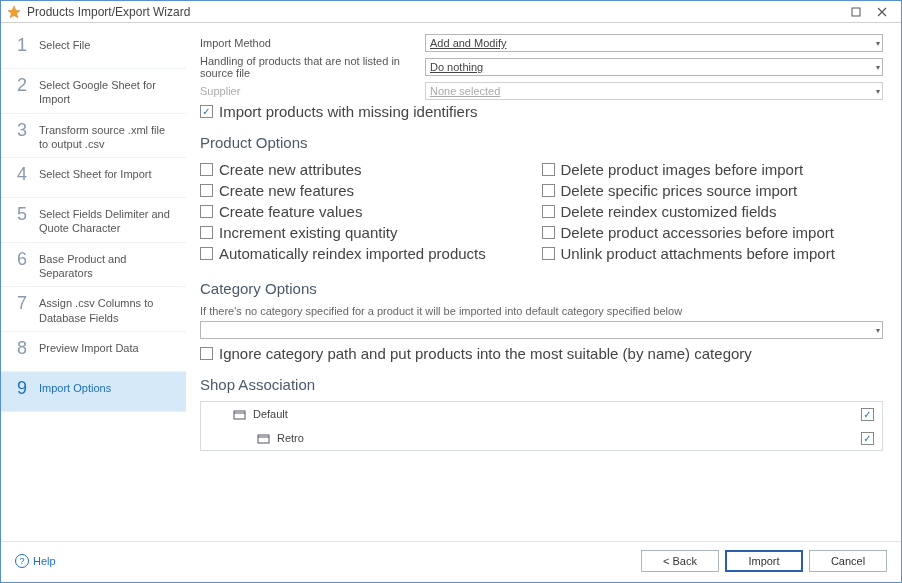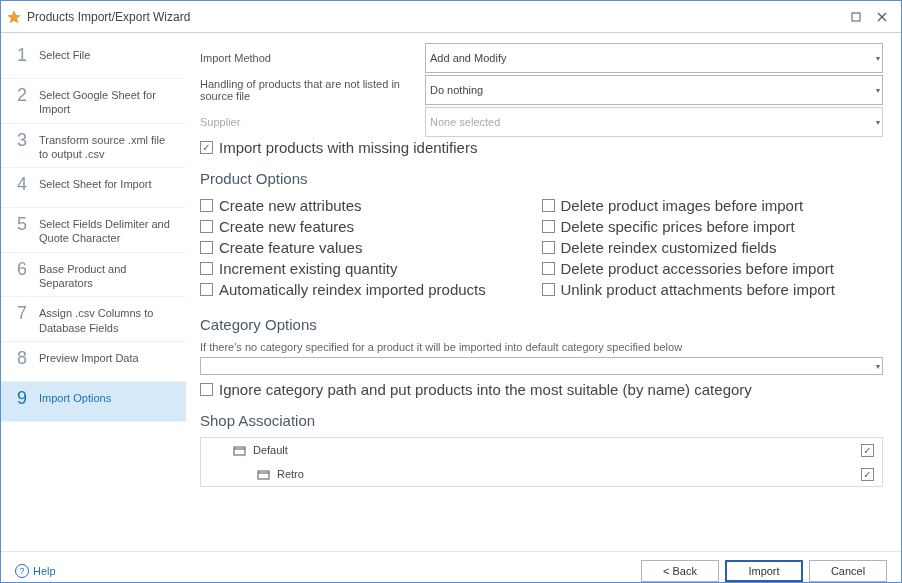--- a/index.html
+++ b/index.html
@@ -1,33 +1,33 @@
 <!DOCTYPE html>
 <html><head>
 <meta charset="utf-8">
 <style>
 * { box-sizing: border-box; margin: 0; padding: 0; font-family: "Segoe UI", Tahoma, sans-serif; }
 body { background: #fff; width: 902px; height: 583px; border: 1px solid #5a8fcf; overflow: hidden; font-size: 12px; color: #333; }
-.titlebar { height: 32px; background: #fff; border-bottom: 1px solid #d0d0d0; display: flex; align-items: center; padding: 0 6px; }
+.titlebar { height: 22px; background: #fff; border-bottom: 1px solid #d0d0d0; display: flex; align-items: center; padding: 0 6px; }
 .titlebar .app-icon { width: 14px; height: 14px; margin-right: 6px; }
 .titlebar .title { flex: 1; font-size: 12px; color: #444; }
 .titlebar .winbtn { width: 26px; height: 20px; display: flex; align-items: center; justify-content: center; color: #555; }
 .wizard-body { display: flex; height: 518px; }
 .sidebar { width: 185px; background: #fff; padding-top: 6px; }
 .step { display: flex; align-items: flex-start; padding: 6px 10px 6px 16px; border-bottom: 1px solid #eef1f5; cursor: default; min-height: 40px; }
 .step .num { font-size: 18px; color: #8a9aad; width: 22px; flex-shrink: 0; line-height: 1; padding-top: 1px; }
 .step .label { font-size: 11px; color: #555; line-height: 1.3; padding-top: 3px; }
 .step.active { background: #d6e9f8; }
 .step.active .num { color: #1f6fb8; }
 .step.active .label { color: #1f6fb8; }
 .content { flex: 1; padding: 10px 18px 0 14px; overflow: hidden; }
 .row { display: flex; align-items: center; margin-bottom: 2px; min-height: 20px; }
 .row .lbl { width: 225px; font-size: 11px; color: #555; }
 .row .lbl.disabled { color: #aaa; }
-.select { flex: 1; height: 30px; border: 1px solid #b6b6b6; background: #fff; display: flex; align-items: center; padding: 8px 4px; font-size: 11px; color: #444; position: relative; }
+.select { flex: 1; height: 18px; border: 1px solid #b6b6b6; background: #fff; display: flex; align-items: center; padding: 8px 4px; font-size: 11px; color: #444; position: relative; text-decoration: underline; }
 .select.disabled { color: #aaa; border-color: #d0d0d0; }
 .select .arrow { position: absolute; right: 2px; top: 50%; transform: translateY(-50%); font-size: 8px; color: #666; }
 .chk { display: flex; align-items: center; margin: 2px 0; }
 .chk .box { width: 13px; height: 13px; border: 1px solid #888; background: #fff; margin-right: 6px; display: flex; align-items: center; justify-content: center; flex-shrink: 0; }
 .chk .box.checked::after { content: "✓"; font-size: 10px; color: #1f6fb8; line-height: 1; }
 .chk .txt { font-size: 15px; color: #444; }
 h3 { font-size: 15px; font-weight: 400; color: #4a5a6a; margin: 14px 0 8px; }
 .opts-cols { display: flex; }
 .opts-col { flex: 1; }
 .opts-col .chk { margin-bottom: 4px; }
@@ -161,21 +161,21 @@
             <div class="txt">Automatically reindex imported products</div>
           </div>
       </div>
       <div class="opts-col">
         <div class="chk">
             <div class="box"></div>
             <div class="txt">Delete product images before import</div>
           </div>
         <div class="chk">
             <div class="box"></div>
-            <div class="txt">Delete specific prices before import</div>
+            <div class="txt">Delete specific prices source import</div>
           </div>
         <div class="chk">
             <div class="box"></div>
             <div class="txt">Delete reindex customized fields</div>
           </div>
         <div class="chk">
             <div class="box"></div>
             <div class="txt">Delete product accessories before import</div>
           </div>
         <div class="chk">

